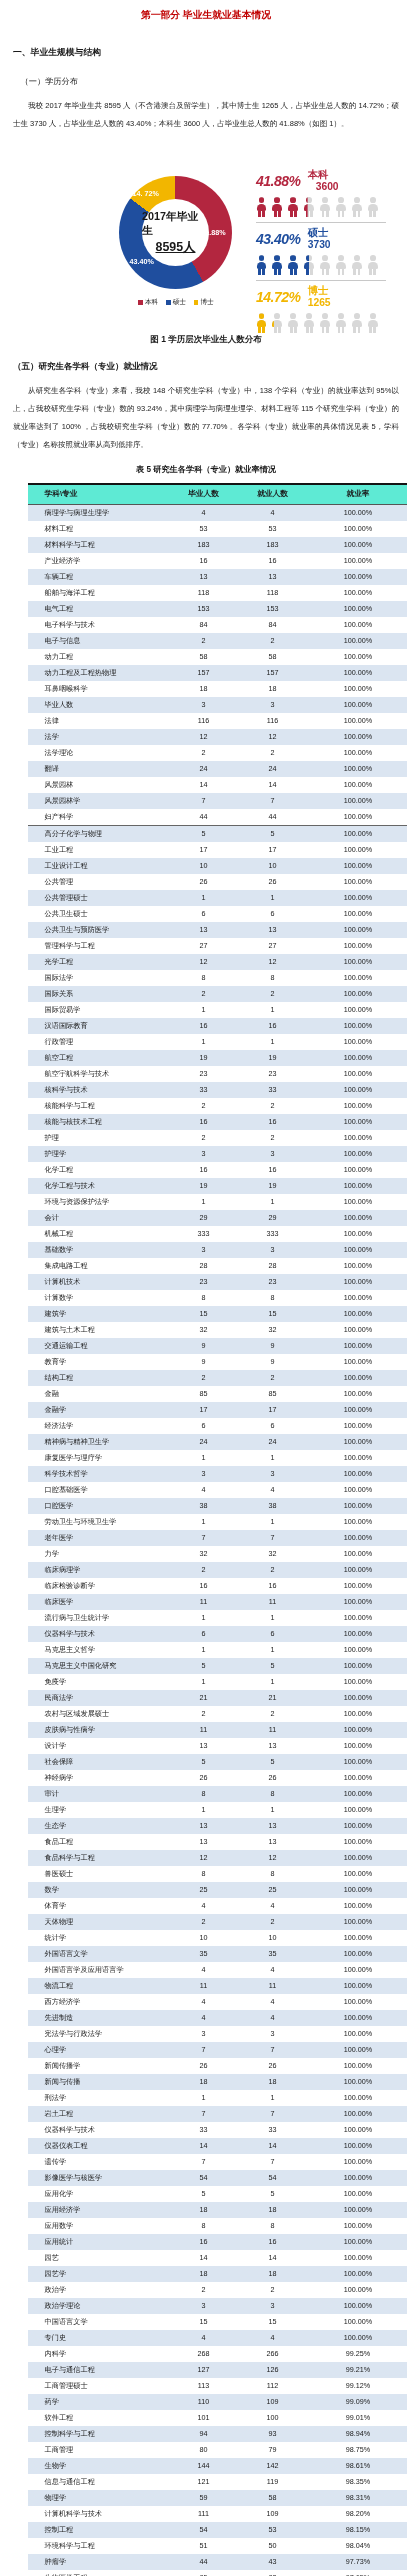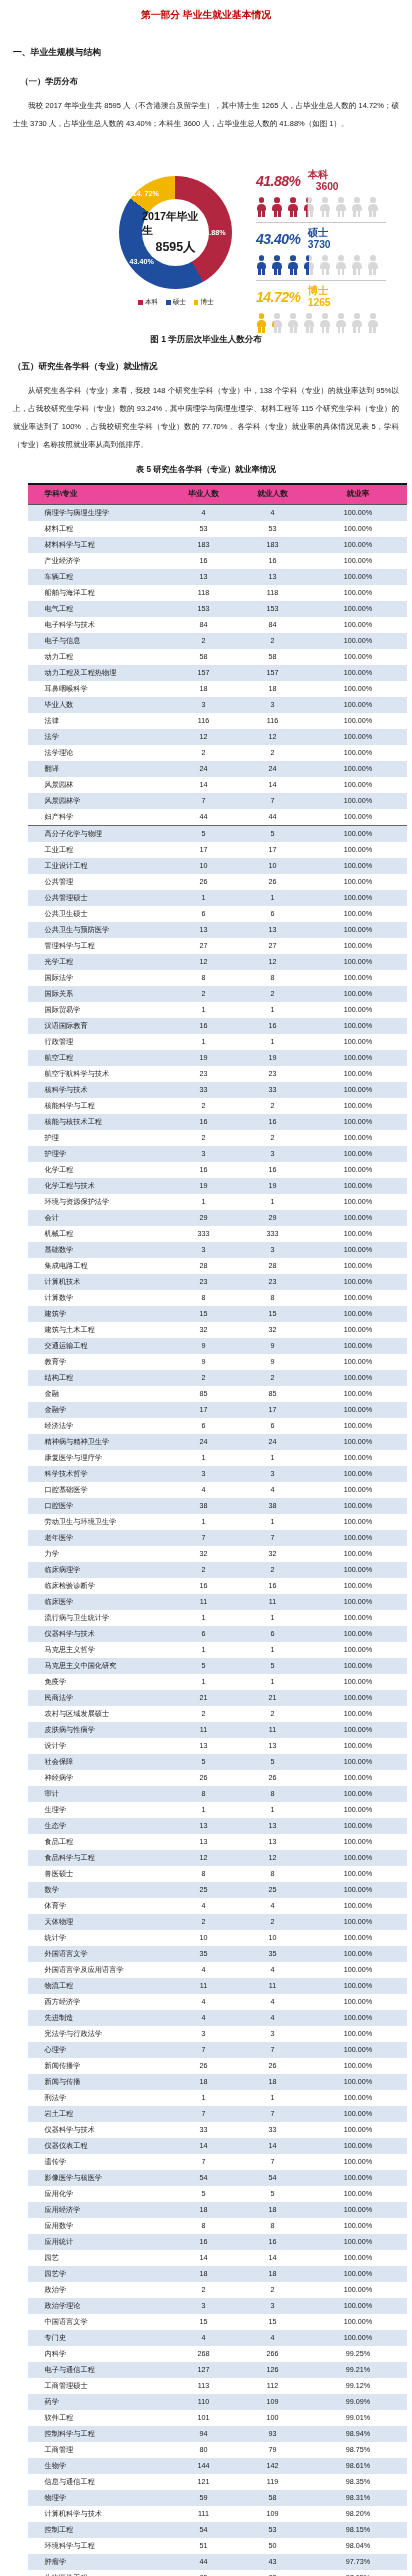--- a/index.html
+++ b/index.html
@@ -1,29 +1,29 @@
 <!DOCTYPE html>
 <html style="font-size:8.2px"><head>
 <meta charset="utf-8">
 <style>
   html,body{margin:0;padding:0;background:#fff;}
   .page{position:relative;width:412px;height:2877px;background:#fff;overflow:hidden;
         font-family:"Liberation Sans","DejaVu Sans",sans-serif;color:#1a1a1a;}
   .title{margin:0;padding-top:9.3px;text-align:center;font-size:9.8px;font-weight:bold;color:#c00000;}
   .h-sec{margin:25px 0 0 13px;font-size:8.8px;font-weight:bold;}
-  .h-sub{margin:17px 0 0 20.6px;font-size:8.2px;font-weight:bold;}
+  .h-sub{margin:17px 0 0 20.6px;font-size:8.2px;font-weight:normal;}
   .h-sec5{margin:14.4px 0 0 13px;font-size:8.5px;font-weight:bold;}
   .para{margin:9.3px 13px 0 13px;font-size:7.5px;line-height:18px;text-align:justify;text-indent:2em;}
   
   .chart-wrap{position:relative;height:171px;margin-top:18.5px;}
   .donut{position:absolute;left:119px;top:25px;width:113px;height:113px;border-radius:50%;}
   .donut-hole{position:absolute;left:23px;top:23px;width:67px;height:67px;background:#fff;border-radius:50%;
               display:flex;flex-direction:column;align-items:center;justify-content:center;}
   .center-l1{font-size:10.8px;font-weight:bold;}
-  .center-l2{font-size:12.4px;font-weight:bold;margin-top:1px;}
+  .center-l2{font-size:12.4px;font-weight:bold;margin-top:1px;text-decoration:underline;}
   .slice-label{position:absolute;color:#fff;font-weight:bold;font-size:7.2px;width:33px;text-align:center;}
   .legend{position:absolute;left:256px;top:13.4px;width:130px;}
   .legend-group{padding:4.6px 0 4.6px 0;}
   .legend-group + .legend-group{border-top:0.5px solid #c8c8c8;}
   .lg-top{display:flex;align-items:center;gap:7.2px;}
   .lg-pct{font-size:14px;font-weight:bold;font-style:italic;letter-spacing:-0.5px;}
   .lg-col{display:flex;flex-direction:column;line-height:1.15;}
   .lg-name,.lg-val{font-size:10.3px;font-weight:bold;}
   .persons{display:flex;gap:4.6px;margin-top:4.6px;}
   .person{position:relative;width:11.3px;height:19.6px;}
@@ -33,21 +33,21 @@
   .p-legl{position:absolute;top:13.4px;left:2.1px;width:2.8px;height:6.2px;background:var(--c);}
   .p-legr{position:absolute;top:13.4px;right:2.3px;width:2.8px;height:6.2px;background:var(--c);}
   .mini-legend{position:absolute;left:114px;top:147px;width:124px;display:flex;justify-content:center;gap:7.7px;font-size:6.7px;}
   .ml-item{display:flex;align-items:center;gap:2.1px;}
   .ml-sq{width:4.6px;height:4.6px;display:inline-block;}
   .fig-caption{margin-top:12.4px;text-align:center;font-size:8.5px;font-weight:bold;}
   .tbl-caption{margin-top:10.3px;text-align:center;font-size:8.2px;font-weight:bold;}
   
   table.rate{border-collapse:collapse;table-layout:fixed;margin:7.2px 0 0 28px;width:355px;
              border-top:2.1px solid #141414;border-bottom:1px solid #333;}
-  table.rate th{background:#ec4899;height:17px;font-size:7.7px;font-weight:bold;border-bottom:1px solid #555;}
+  table.rate th{background:#5eead4;height:17px;font-size:7.7px;font-weight:bold;border-bottom:1px solid #555;}
   table.rate td{height:16px;font-size:7.2px;padding:0;}
   table.rate th:nth-child(1),table.rate td:nth-child(1){width:126px;text-align:left;padding-left:16.5px;}
   table.rate th:nth-child(2),table.rate td:nth-child(2){width:62px;text-align:center;}
   table.rate th:nth-child(3),table.rate td:nth-child(3){width:72px;text-align:center;}
   table.rate th:nth-child(4),table.rate td:nth-child(4){width:95px;text-align:center;}
   tr.alt{background:#dbe5f1;}
   tr.divider td{border-bottom:0.8px solid #666;}
 </style>
 </head>
 <body>

